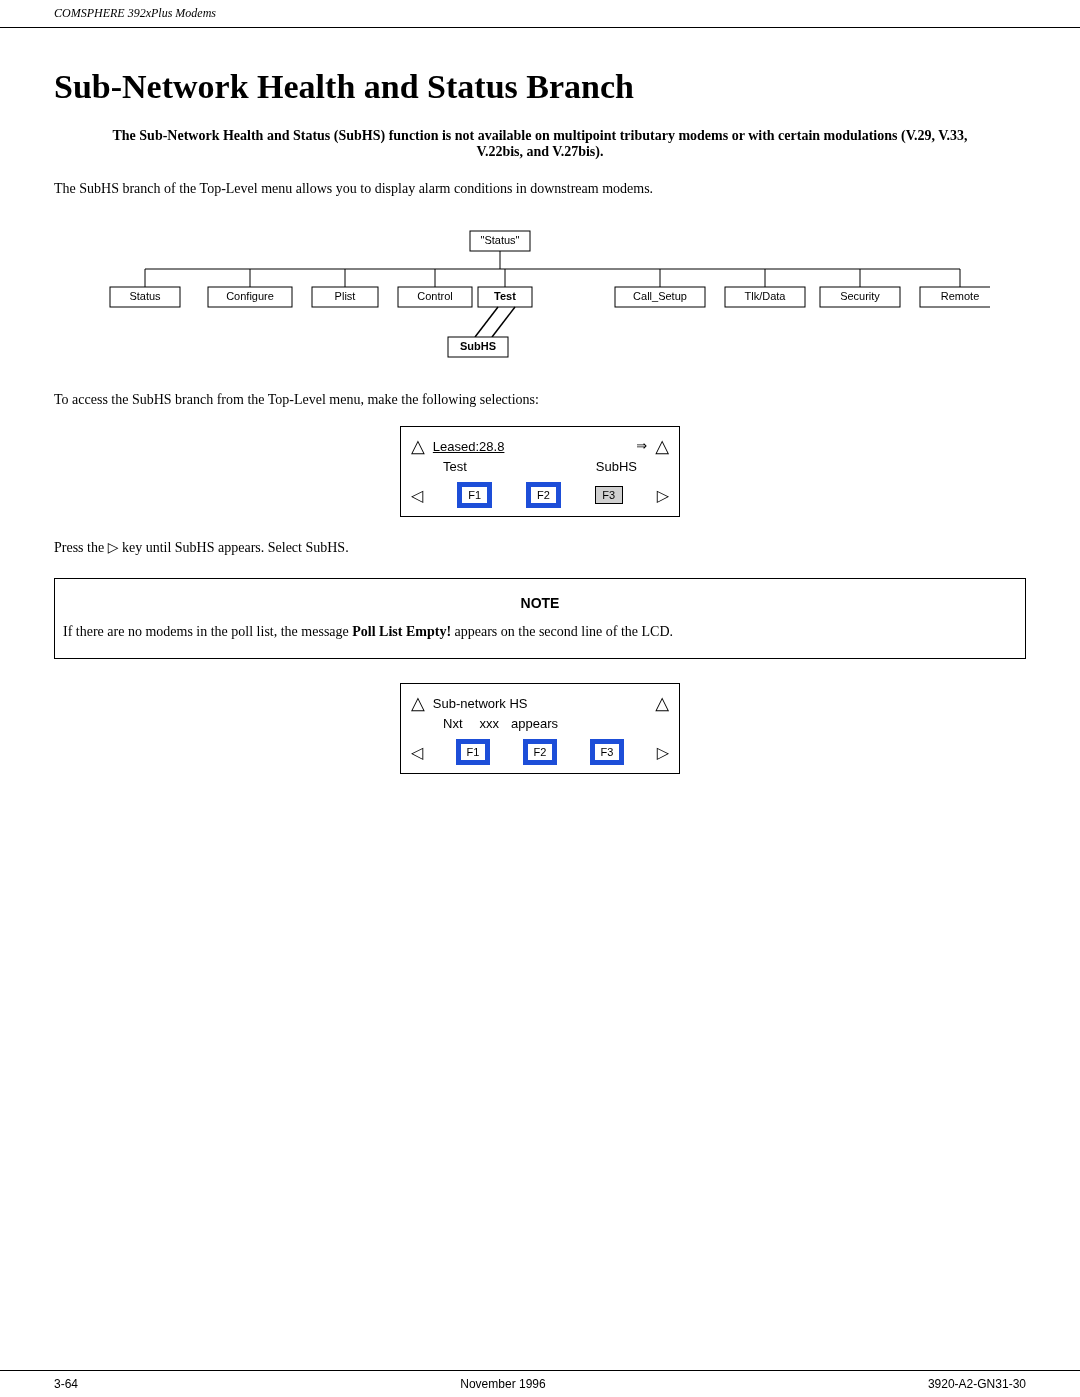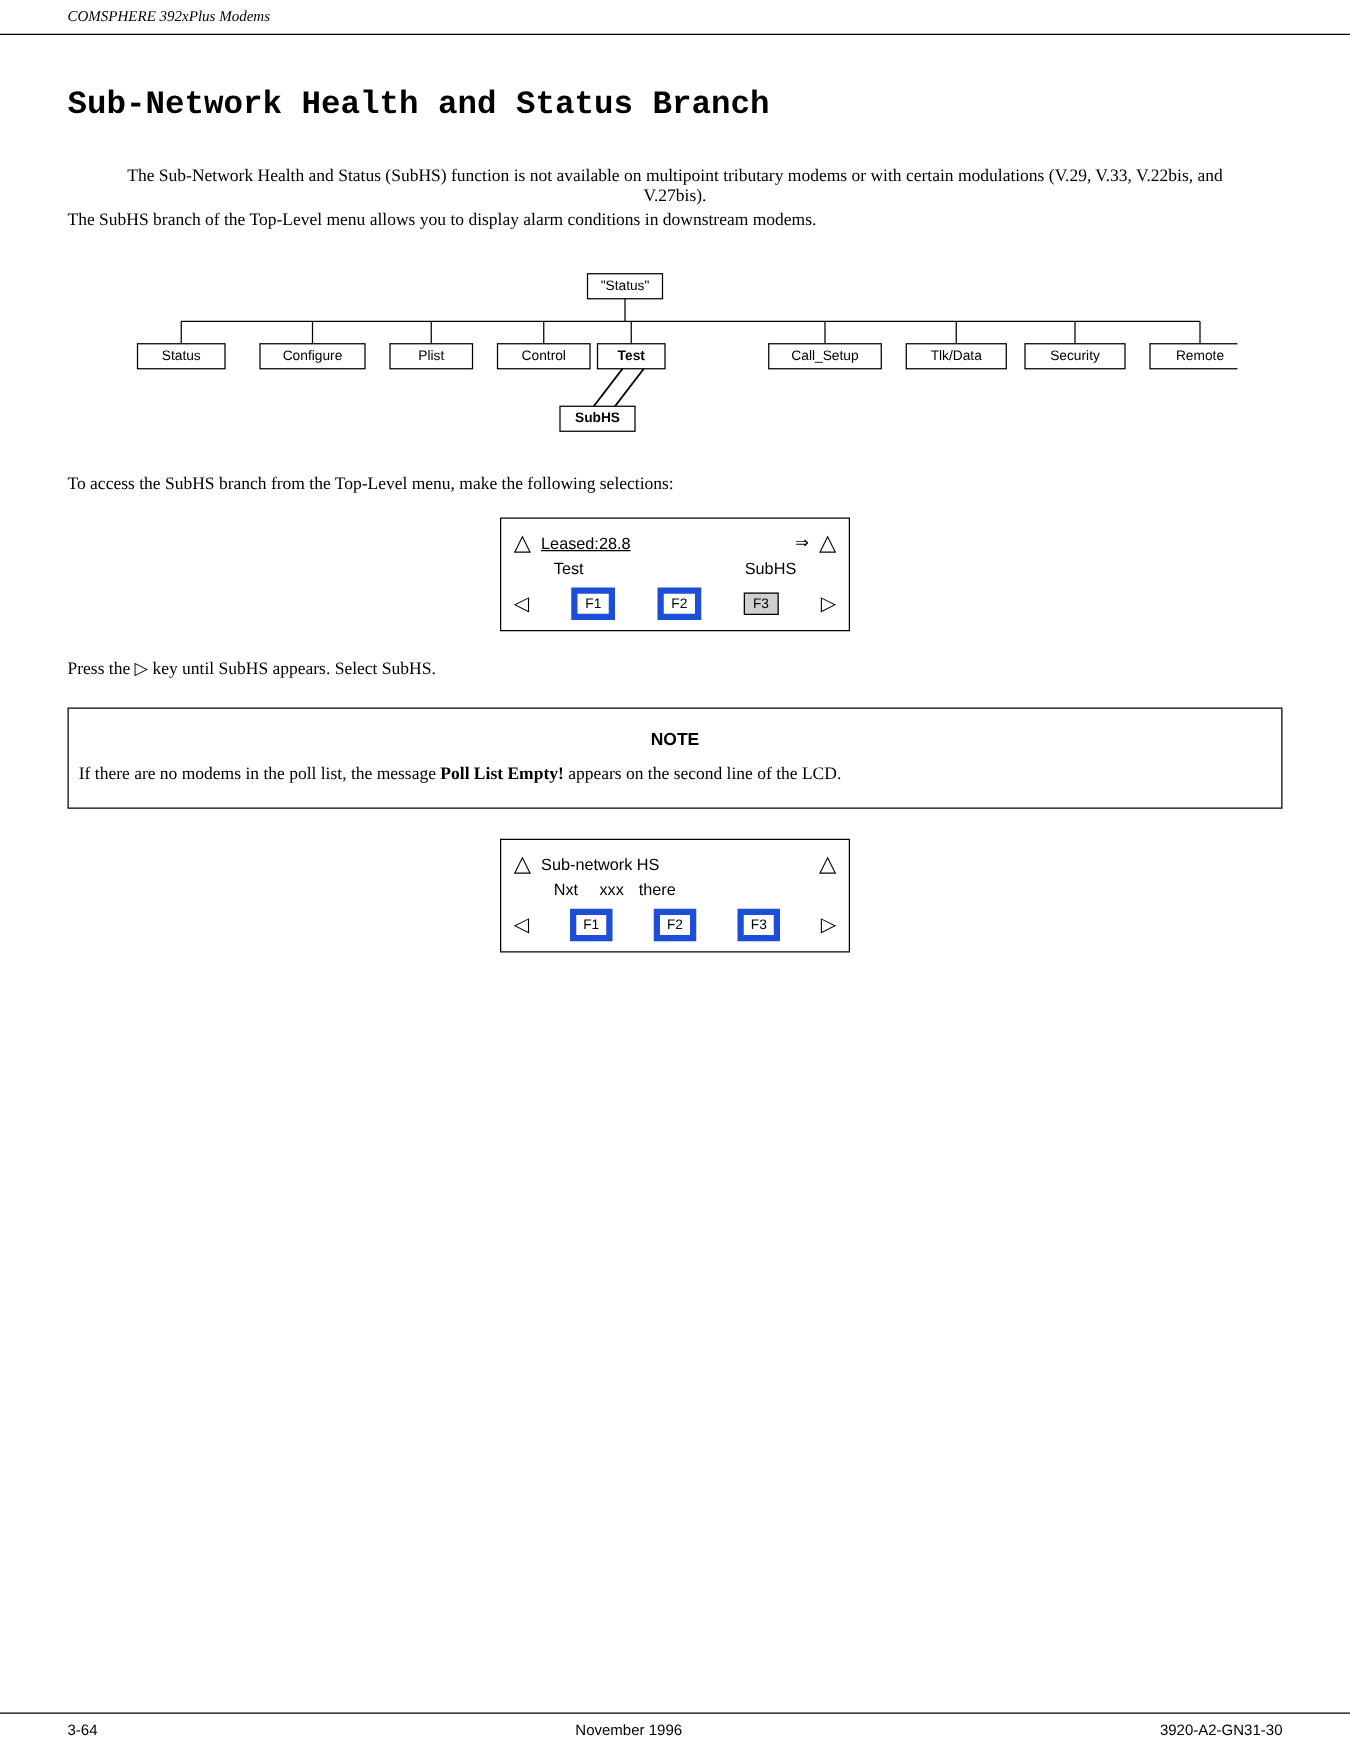--- a/index.html
+++ b/index.html
@@ -21,30 +21,31 @@
     }
     .page-header span { font-style: italic; }
 
     
     .content {
       padding: 40px 54px 60px 54px;
     }
 
     
     .page-title {
-      font-size: 26px;
+      font-size: 34px;
       font-weight: bold;
-      margin-bottom: 36px;
-      font-family: Liberation Mono, monospace;
+      margin-bottom: 22px;
+      font-family: Liberation Serif, serif;
     }
 
     
     .warning-para {
-      font-weight: normal;
-      font-size: 14px;
+      font-weight: bold;
+      font-size: 14px;
+      margin-bottom: 18px;
       text-align: center;
       padding: 0 40px;
     }
 
     
     .body-para {
       font-size: 14px;
       margin-bottom: 30px;
       line-height: 1.5;
     }
@@ -315,21 +316,21 @@
       <div class="lcd-top-row">
         <span style="font-size:18px;">△</span>
         <span class="lcd-text" style="margin-right:auto; margin-left:8px;">Sub-network  HS</span>
         <span style="font-size:18px; margin-left:8px;">△</span>
       </div>
 
       <div class="lcd-main-row">
         <span style="width:24px; display:inline-block;"></span>
         <span class="lcd-text" style="margin-left:8px;">Nxt</span>
         <span class="lcd-text" style="margin-left:17px;">xxx</span>
-        <span class="lcd-text" style="margin-left:12px; margin-right:auto;">there</span>
+        <span class="lcd-text" style="margin-left:12px; margin-right:auto;">appears</span>
         <span style="width:24px; display:inline-block;"></span>
       </div>
 
       <div class="lcd-bottom-row">
         <span style="font-size:16px;">◁</span>
         <span class="lcd-btn">F1</span>
         <span class="lcd-btn">F2</span>
         <span class="lcd-btn">F3</span>
         <span style="font-size:16px;">▷</span>
       </div>

